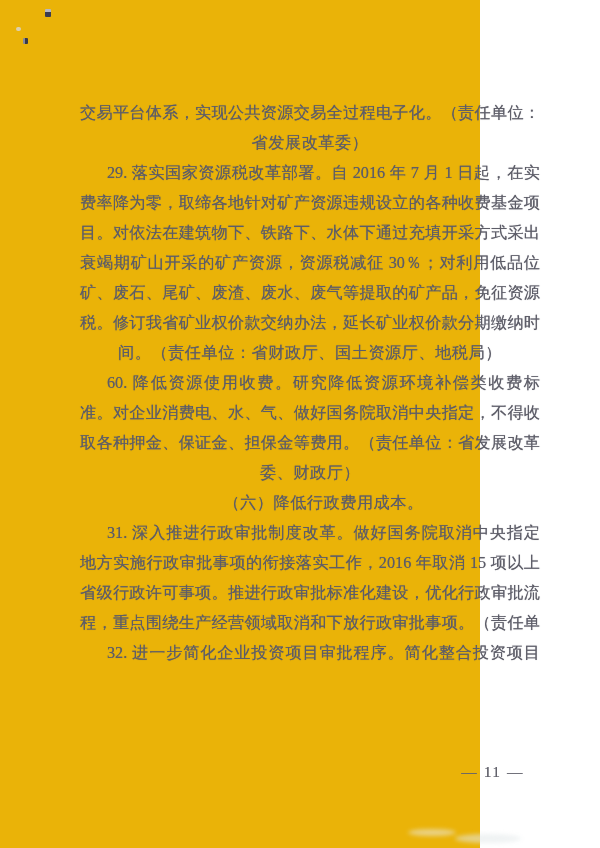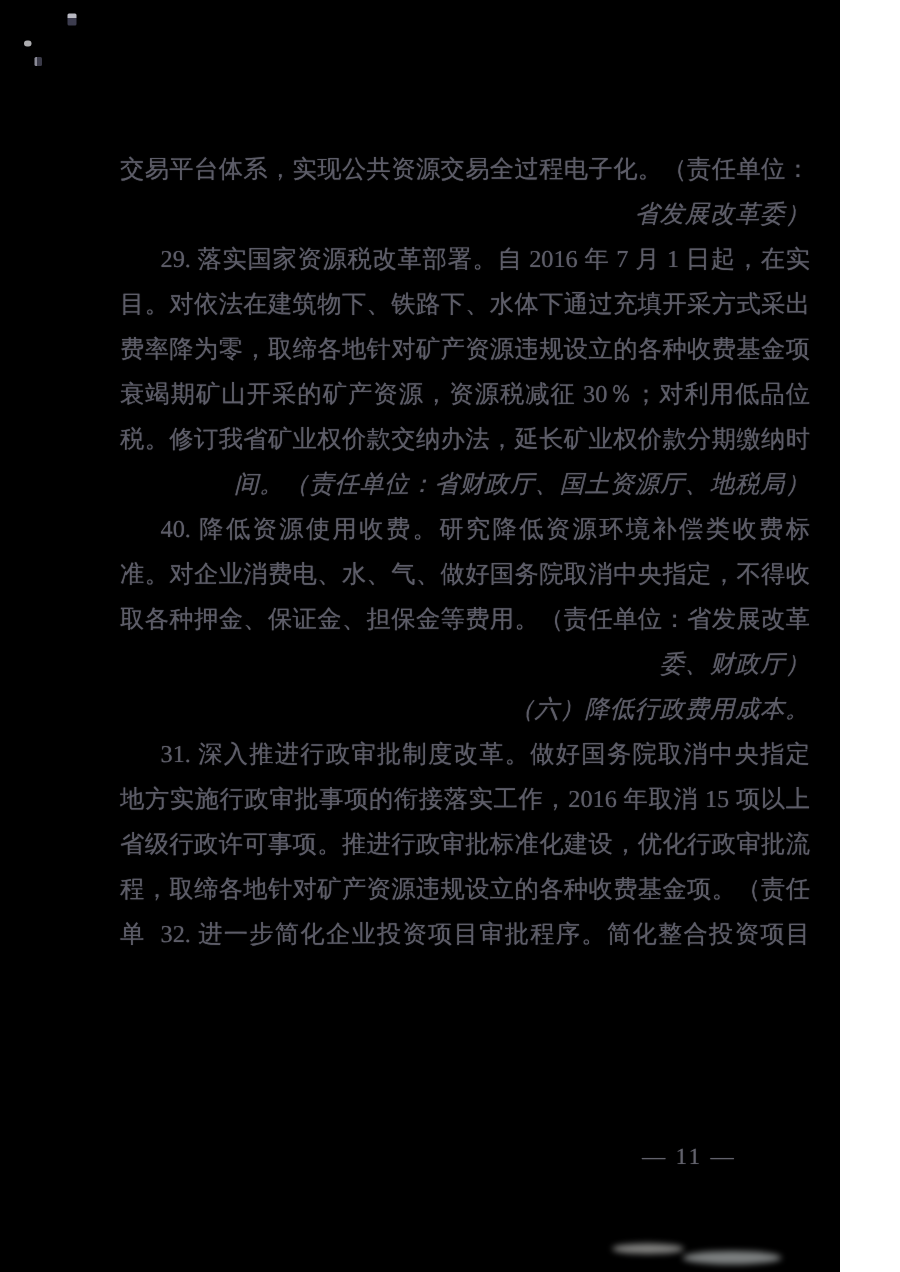--- a/index.html
+++ b/index.html
@@ -5,23 +5,23 @@
   html, body {
     margin: 0;
     padding: 0;
     width: 600px;
     height: 848px;
     overflow: hidden;
     background: #ffffff;
   }
   .page {
     position: relative;
-    width: 560px;
+    width: 480px;
     height: 848px;
-    background: #000000;
+    background: #eab308;
     font-family: "Liberation Serif", "DejaVu Serif", serif;
   }
   
   .text-block {
     position: absolute;
     left: 80px;
     top: 98px;
     width: 460px;
   }
   .line {
@@ -31,36 +31,35 @@
     color: #5d5d68;
     text-shadow: 0 0 0.7px rgba(93, 93, 104, 0.8);
     white-space: normal;
     overflow: visible;
   }
   .line.j {
     text-align: justify;
     text-align-last: justify;
   }
   .line.plain {
-    text-align: right;
+    text-align: center;
     letter-spacing: 0.5px;
-    font-style: italic;
   }
   .line.ind {
     text-indent: 27px;
   }
   
   .page-number {
     position: absolute;
     left: 428px;
     top: 761px;
     width: 96px;
     height: 22px;
     line-height: 22px;
-    text-align: left;
+    text-align: right;
     font-size: 15.5px;
     letter-spacing: 1.5px;
     color: #62626c;
     text-shadow: 0 0 0.6px rgba(98, 98, 108, 0.8);
   }
   
   .speck { position: absolute; }
   .speck-a {
     left: 45px; top: 9px; width: 6px; height: 8px;
     background: linear-gradient(180deg, #b9b9c2 0 40%, #3c3c4e 40% 100%);
@@ -92,34 +91,35 @@
 <div class="page">
 
   <span class="speck speck-a"></span>
   <span class="speck speck-b"></span>
   <span class="speck speck-c"></span>
 
   <div class="text-block" id="lines">
       <div class="line j">交易平台体系，实现公共资源交易全过程电子化。（责任单位：</div>
       <div class="line plain">省发展改革委）</div>
       <div class="line j ind">29. 落实国家资源税改革部署。自 2016 年 7 月 1 日起，在实</div>
+      <div class="line j">费率降为零，取缔各地针对矿产资源违规设立的各种收费基金项</div>
       <div class="line j">目。对依法在建筑物下、铁路下、水体下通过充填开采方式采出</div>
-      <div class="line j">费率降为零，取缔各地针对矿产资源违规设立的各种收费基金项</div>
       <div class="line j">衰竭期矿山开采的矿产资源，资源税减征 30％；对利用低品位</div>
+      <div class="line j">矿、废石、尾矿、废渣、废水、废气等提取的矿产品，免征资源</div>
       <div class="line j">税。修订我省矿业权价款交纳办法，延长矿业权价款分期缴纳时</div>
       <div class="line plain">间。（责任单位：省财政厅、国土资源厅、地税局）</div>
-      <div class="line j ind">40. 降低资源使用收费。研究降低资源环境补偿类收费标</div>
+      <div class="line j ind">60. 降低资源使用收费。研究降低资源环境补偿类收费标</div>
       <div class="line j">准。对企业消费电、水、气、做好国务院取消中央指定，不得收</div>
       <div class="line j">取各种押金、保证金、担保金等费用。（责任单位：省发展改革</div>
       <div class="line plain">委、财政厅）</div>
       <div class="line plain ind">（六）降低行政费用成本。</div>
       <div class="line j ind">31. 深入推进行政审批制度改革。做好国务院取消中央指定</div>
       <div class="line j">地方实施行政审批事项的衔接落实工作，2016 年取消 15 项以上</div>
       <div class="line j">省级行政许可事项。推进行政审批标准化建设，优化行政审批流</div>
-      <div class="line j">程，取缔各地针对矿产资源违规设立的各种收费基金项。（责任单</div>
+      <div class="line j">程，重点围绕生产经营领域取消和下放行政审批事项。（责任单</div>
       <div class="line j ind">32. 进一步简化企业投资项目审批程序。简化整合投资项目</div>
     </div>
 
   <div class="page-number">— 11 —</div>
 
   <span class="smudge smudge-a"></span>
   <span class="smudge smudge-b"></span>
 
 </div>
 

